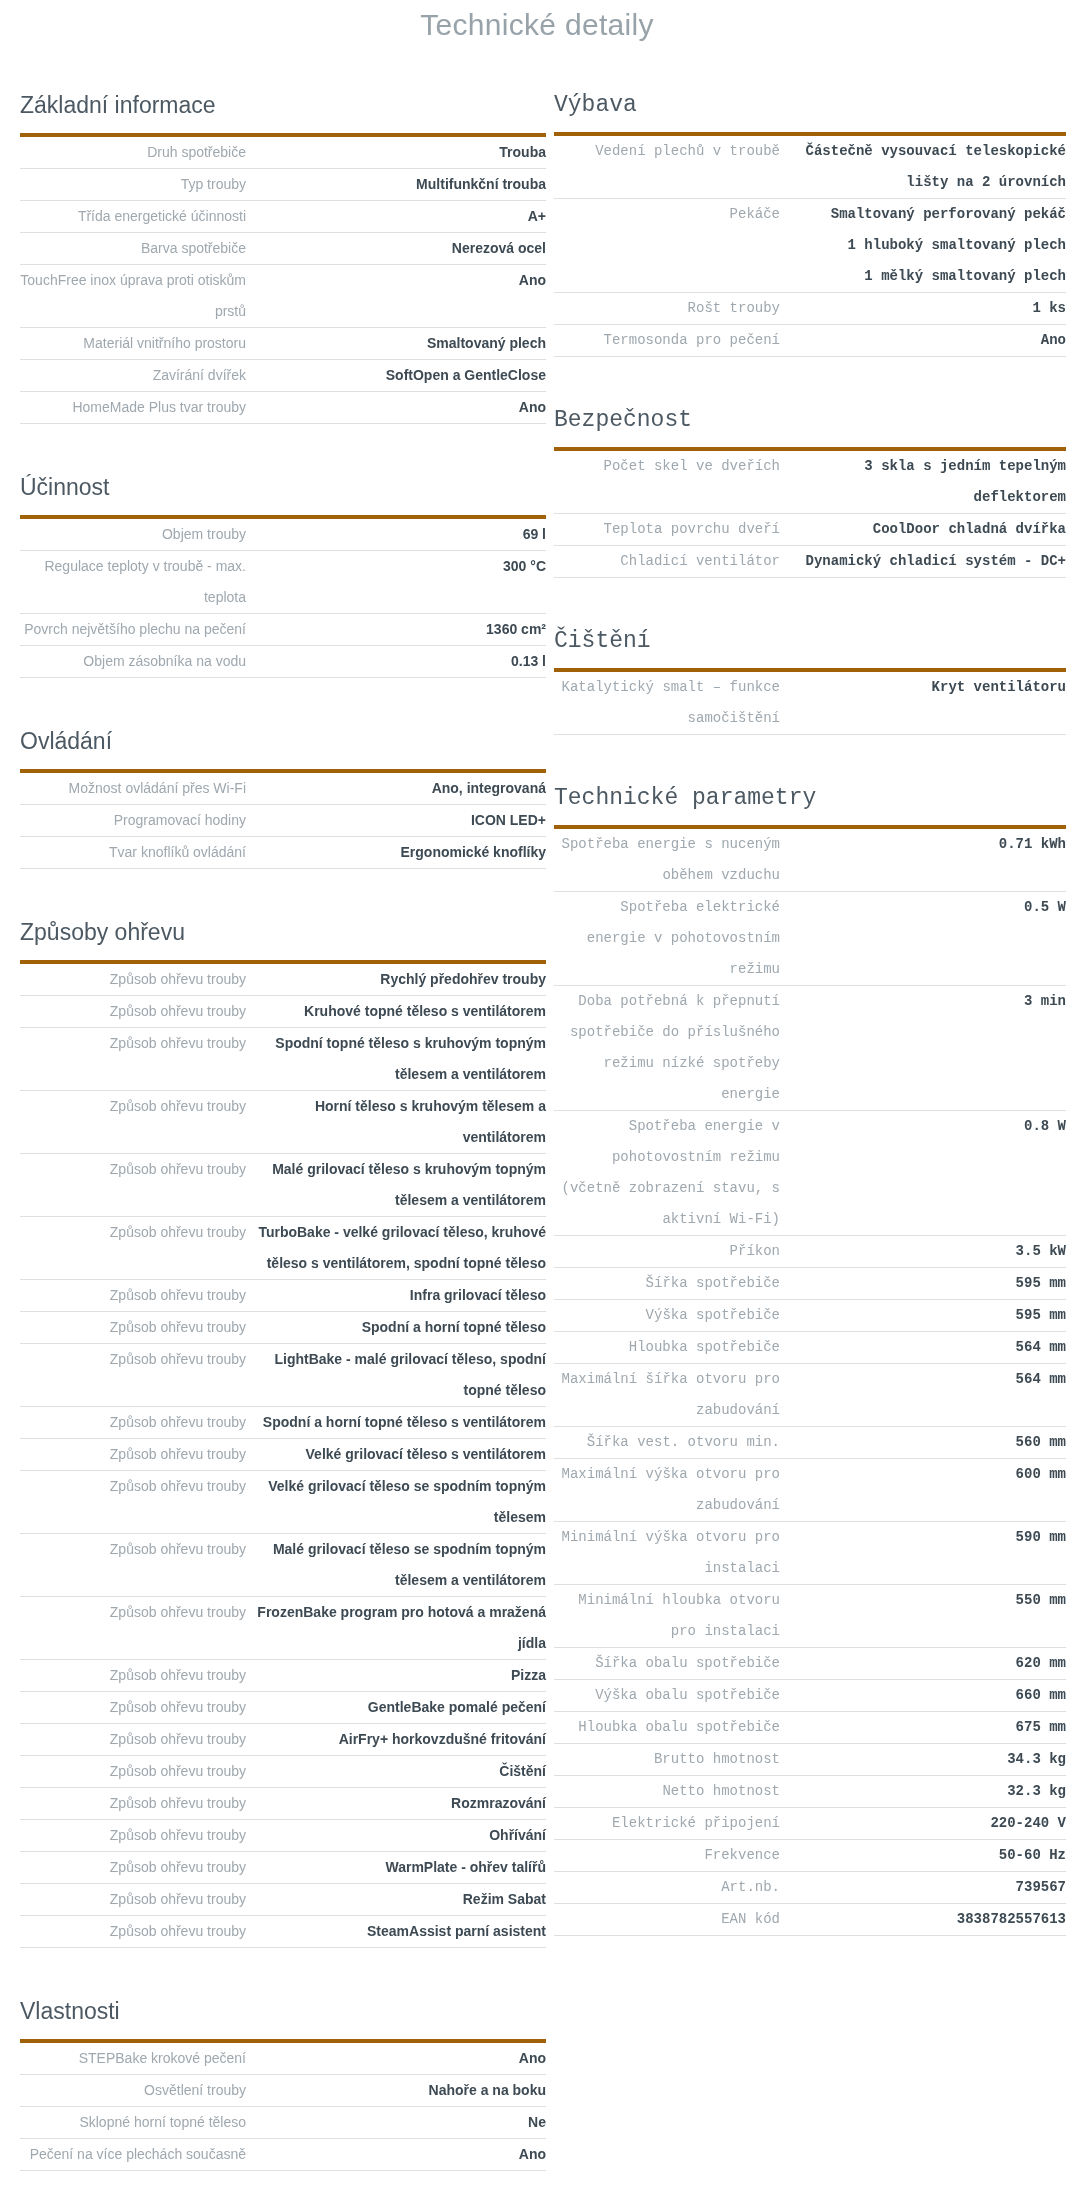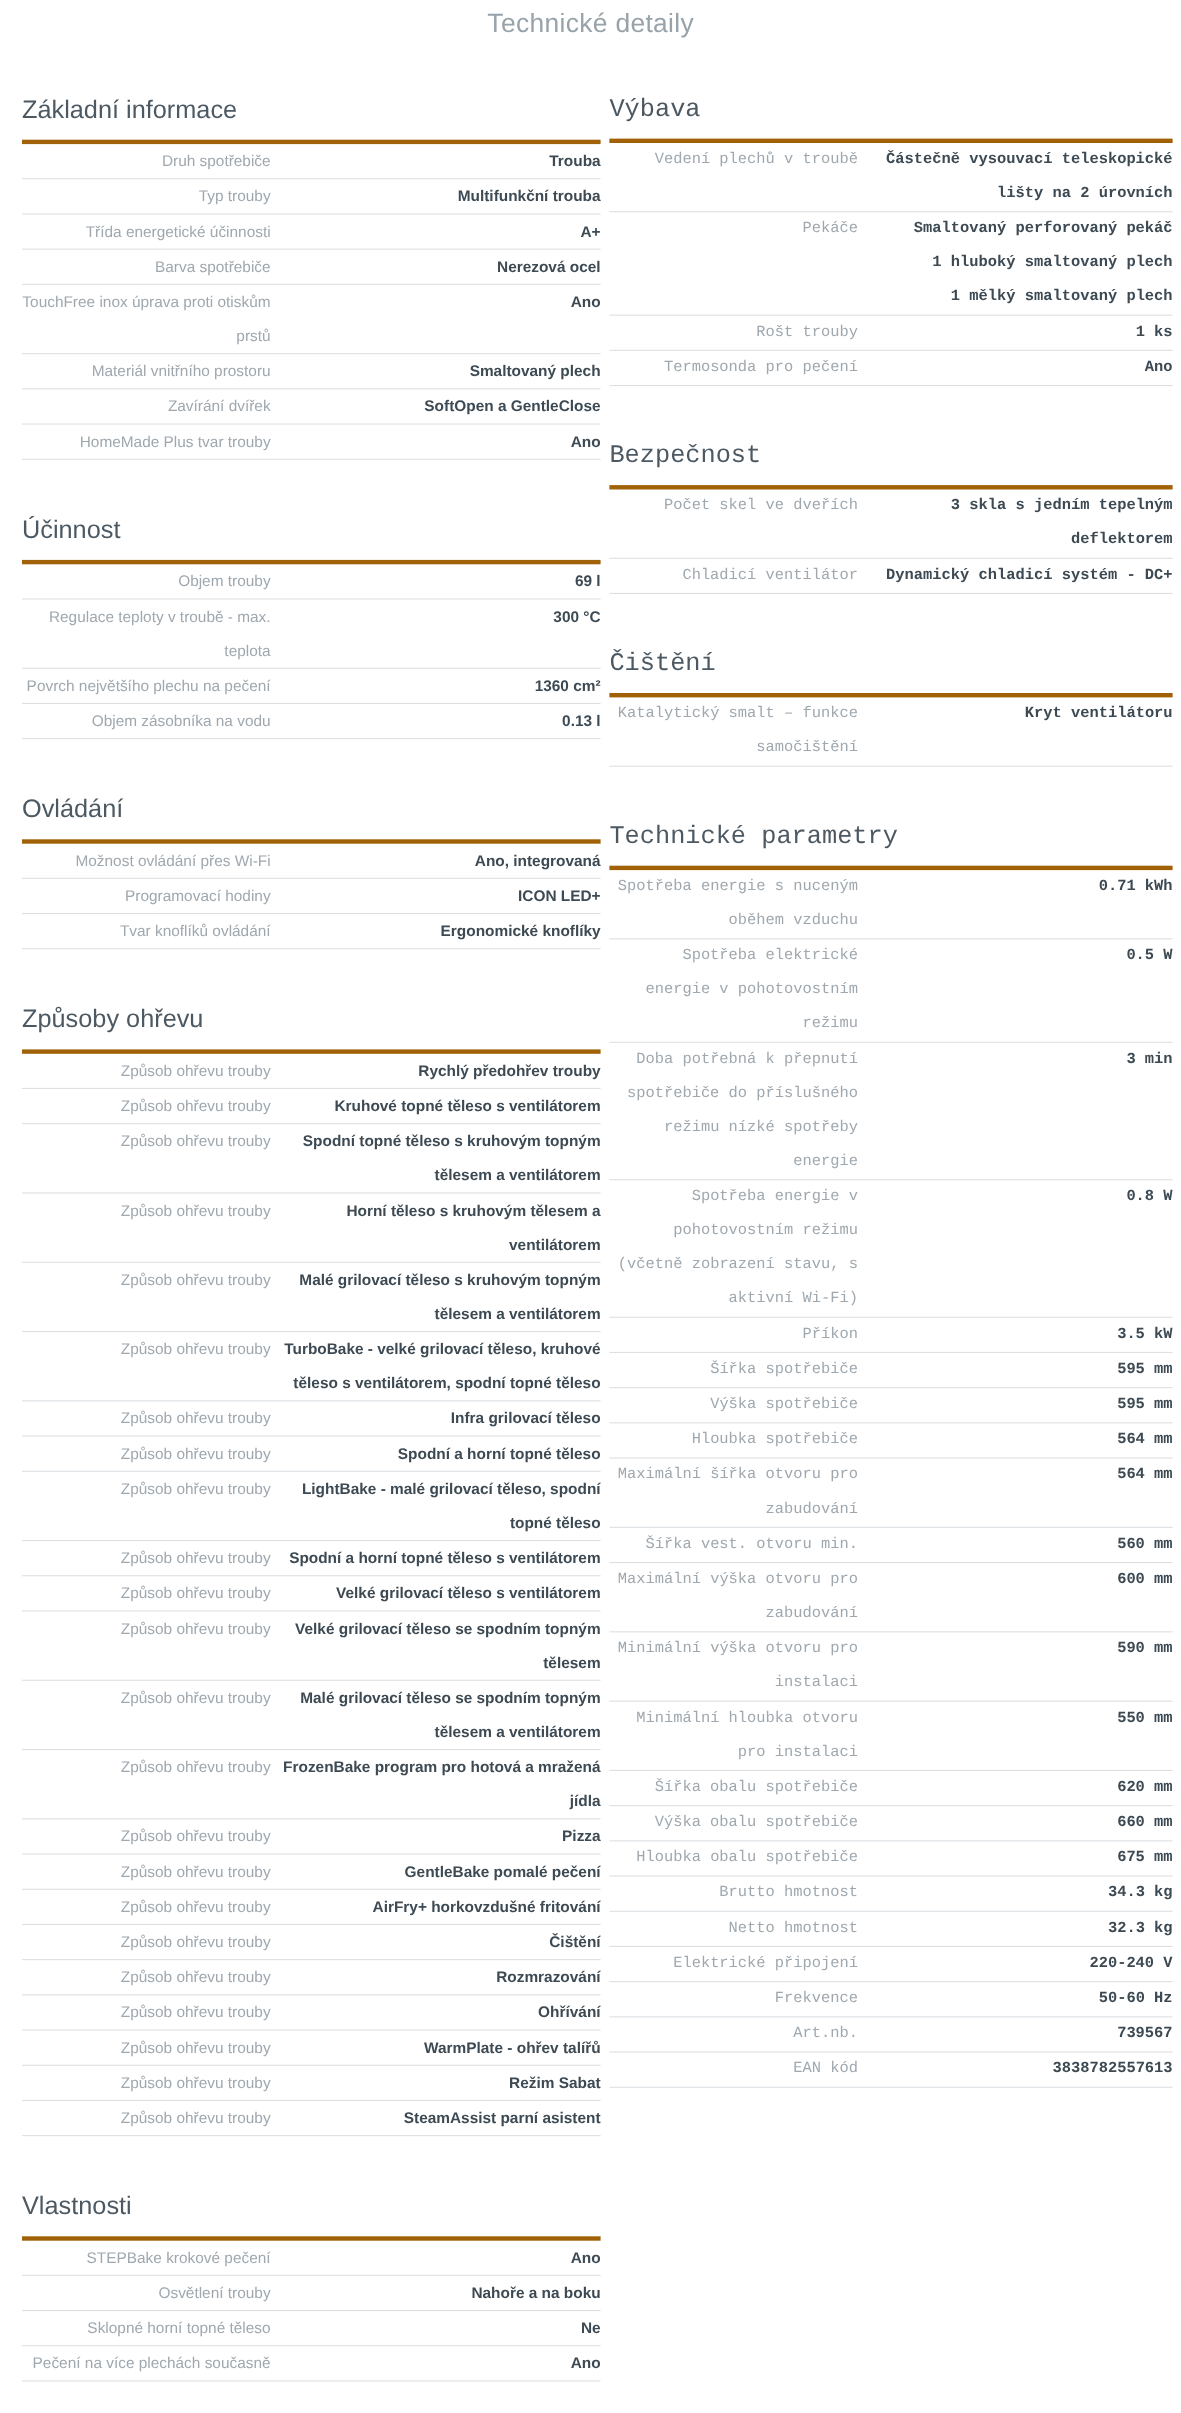--- a/index.html
+++ b/index.html
@@ -9,21 +9,21 @@
     background: #ffffff;
     font-family: "Liberation Sans", sans-serif;
   }
   body {
     width: 1074px;
     min-height: 2194px;
     box-sizing: border-box;
   }
   .page-title {
     text-align: center;
-    font-size: 24px;
+    font-size: 30px;
     font-weight: 400;
     color: #98a2a9;
     margin: 0;
     padding-top: 8px;
     letter-spacing: 0.3px;
   }
   .cols {
     display: flex;
     gap: 8px;
     padding: 0 8px 60px 20px;
@@ -291,20 +291,24 @@
           </div>
         </section>
         <section class="spec-section">
           <h2 class="section-title">Bezpečnost</h2>
           <div class="section-rows">
             <div class="spec-row">
               <div class="spec-label">Počet skel ve dveřích</div>
               <div class="spec-value">3 skla s jedním tepelným deflektorem</div>
             </div>
             <div class="spec-row">
+              <div class="spec-label">Teplota povrchu dveří</div>
+              <div class="spec-value">CoolDoor chladná dvířka</div>
+            </div>
+            <div class="spec-row">
               <div class="spec-label">Chladicí ventilátor</div>
               <div class="spec-value">Dynamický chladicí systém - DC+</div>
             </div>
           </div>
         </section>
         <section class="spec-section">
           <h2 class="section-title">Čištění</h2>
           <div class="section-rows">
             <div class="spec-row">
               <div class="spec-label">Katalytický smalt – funkce samočištění</div>

